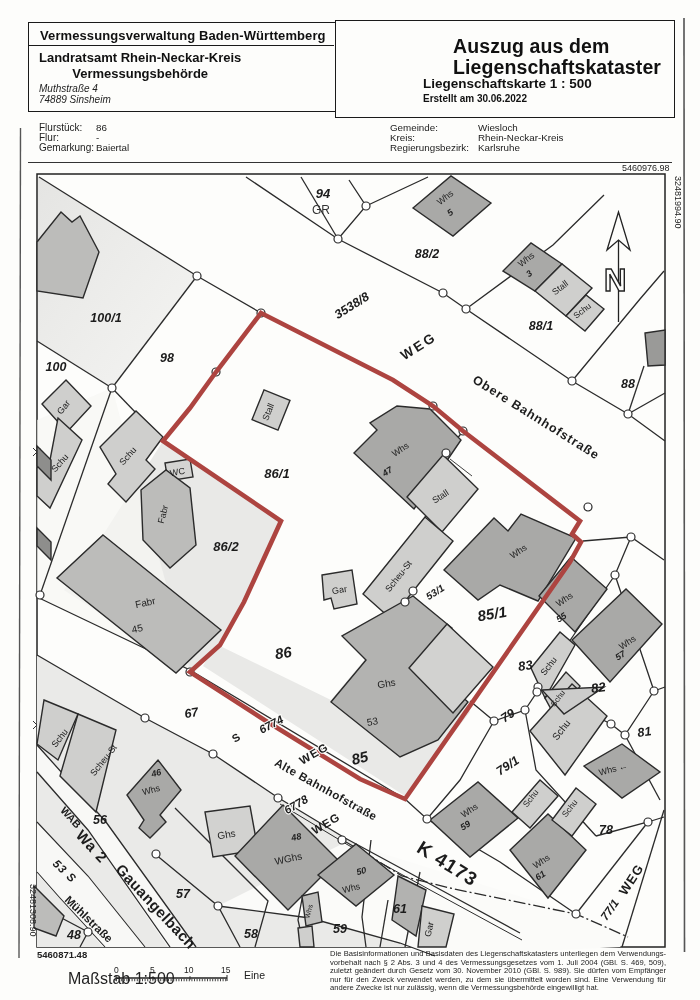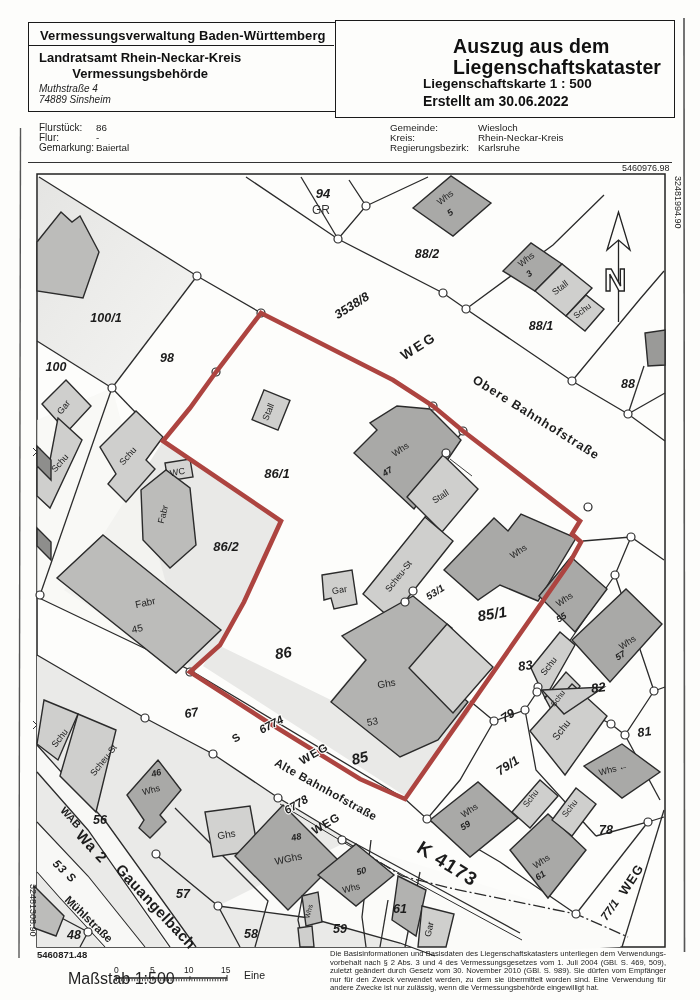--- a/index.html
+++ b/index.html
@@ -19,21 +19,21 @@
 <div class="abs b" style="left:39px;top:50px;font-size:13px;color:#111;line-height:16px;text-align:center;">Landratsamt Rhein-Neckar-Kreis<br>Vermessungsbehörde</div>
 
 <div class="abs" style="left:39px;top:82.5px;font-size:10px;color:#222;line-height:11.5px;font-style:italic;">Muthstraße 4<br>74889 Sinsheim</div>
 
 <div class="abs" style="left:335px;top:20px;width:338px;height:96px;border:1.6px solid #1a1a1a;background:#fdfdfb;"></div>
 
 <div class="abs b" style="left:423px;top:36px;font-size:19.5px;color:#111;line-height:20.5px;letter-spacing:0.1px;margin-left:30px;">Auszug aus dem<br>Liegenschaftskataster</div>
 
 <div class="abs b" style="left:423px;top:76px;font-size:13.5px;color:#111;letter-spacing:0px;">Liegenschaftskarte 1 : 500</div>
 
-<div class="abs b" style="left:423px;top:93px;font-size:14px;color:#111;">Erstellt am 30.06.2022</div>
+<div class="abs b" style="left:423px;top:93px;font-size:10px;color:#111;">Erstellt am 30.06.2022</div>
 
 <div class="abs" style="left:39px;top:123px;font-size:10px;color:#222;line-height:10.2px;">Flurstück:<br>Flur:<br>Gemarkung:</div>
 
 <div class="abs" style="left:96px;top:123px;font-size:9.8px;color:#222;line-height:10.2px;">86<br>-<br>Baiertal</div>
 
 <div class="abs" style="left:390px;top:123px;font-size:9.8px;color:#222;line-height:10.2px;">Gemeinde:<br>Kreis:<br>Regierungsbezirk:</div>
 
 <div class="abs" style="left:478px;top:123px;font-size:9.8px;color:#222;line-height:10.2px;">Wiesloch<br>Rhein-Neckar-Kreis<br>Karlsruhe</div>
 
 <div class="abs" style="left:28px;top:162px;width:644px;height:0;border-top:1px solid #333;"></div>

